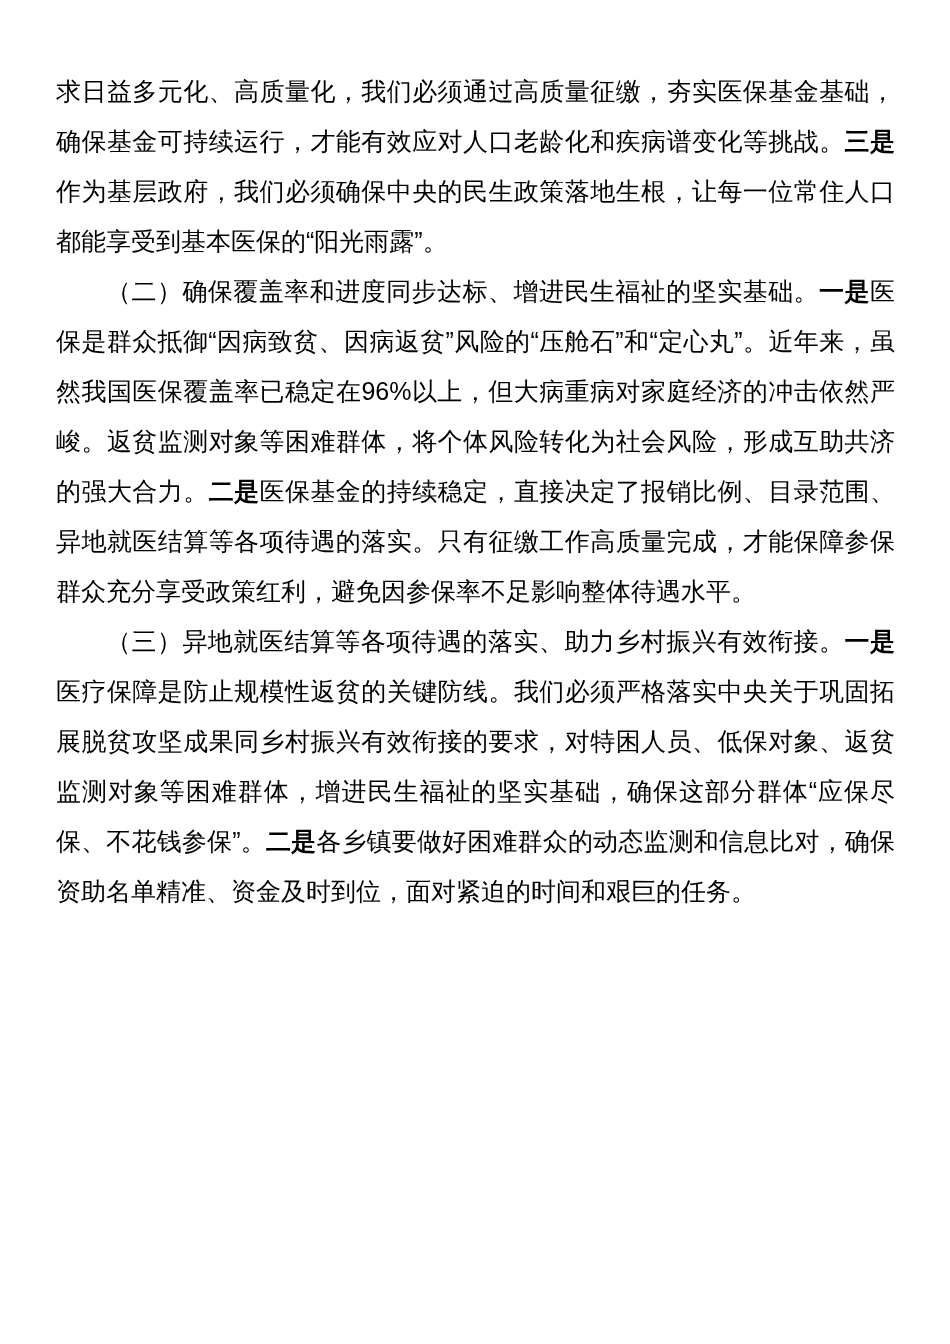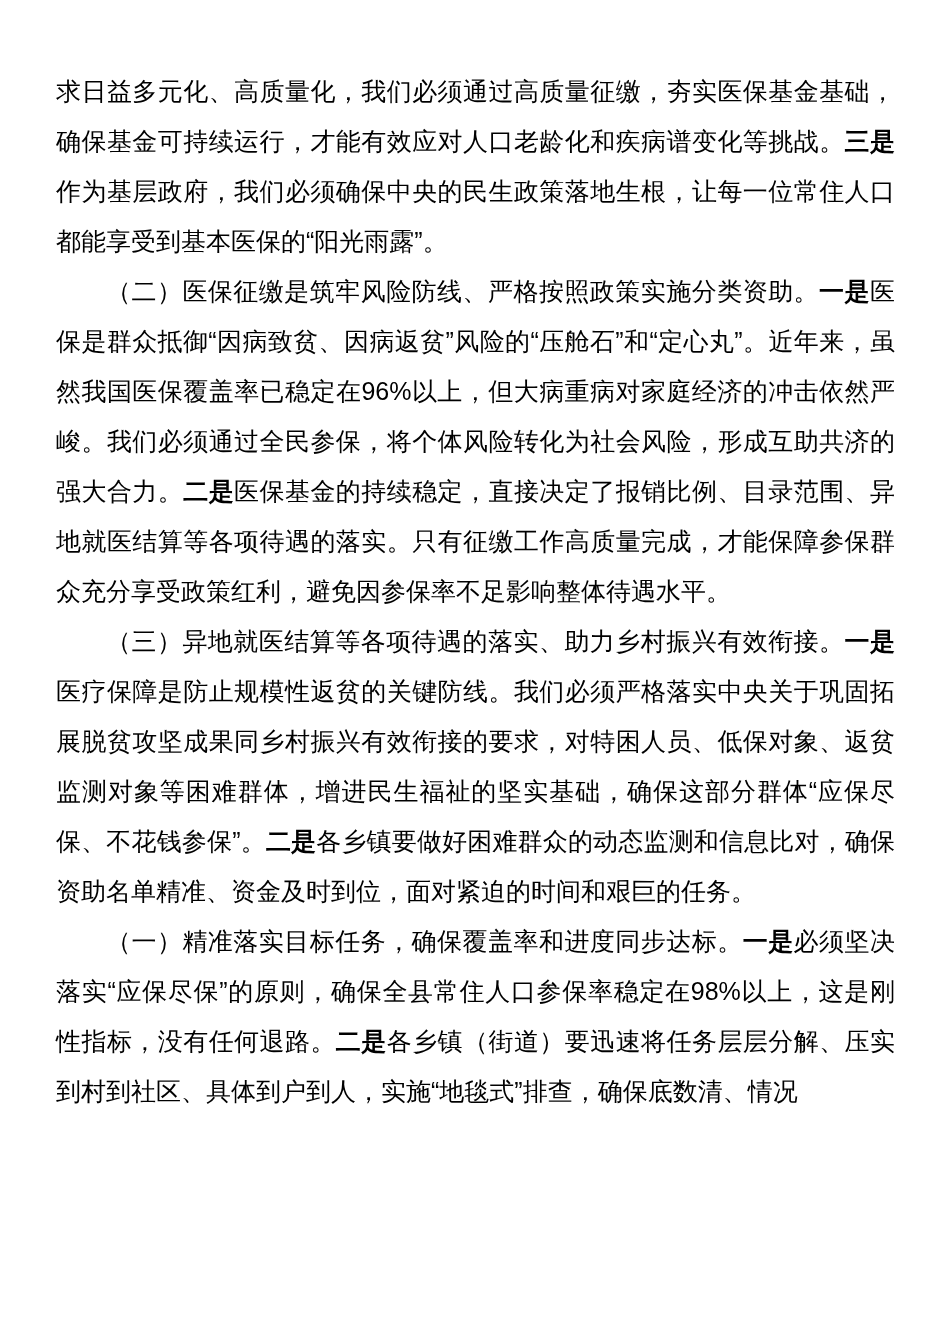--- a/index.html
+++ b/index.html
@@ -33,17 +33,16 @@
   }
   .run { font-weight: normal; }
   .run.bold { font-weight: bold; }
 </style>
 </head>
 <body>
 
 <div class="page">
   <div id="doc-body">
       <p class="para"><span class="run">求日益多元化、高质量化，我们必须通过高质量征缴，夯实医保基金基础，确保基金可持续运行，才能有效应对人口老龄化和疾病谱变化等挑战。</span><span class="run bold">三是</span><span class="run">作为基层政府，我们必须确保中央的民生政策落地生根，让每一位常住人口都能享受到基本医保的“阳光雨露”。</span></p>
-      <p class="para indent"><span class="run">（二）医保征缴是筑牢风险防线、严格按照政策实施分类资助。</span><span class="run bold">一是</span><span class="run">医保是群众抵御“因病致贫、因病返贫”风险的“压舱石”和“定心丸”。近年来，虽然我国医保覆盖率已稳定在96%以上，但大病重病对家庭经济的冲击依然严峻。我们必须通过全民参保，将个体风险转化为社会风险，形成互助共济的强大合力。</span><span class="run bold">二是</span><span class="run">医保基金的持续稳定，直接决定了报销比例、目录范围、异地就医结算等各项待遇的落实。只有征缴工作高质量完成，才能保障参保群众充分享受政策红利，避免因参保率不足影响整体待遇水平。</span></p>
+      <p class="para indent"><span class="run">（二）确保覆盖率和进度同步达标、增进民生福祉的坚实基础。</span><span class="run bold">一是</span><span class="run">医保是群众抵御“因病致贫、因病返贫”风险的“压舱石”和“定心丸”。近年来，虽然我国医保覆盖率已稳定在96%以上，但大病重病对家庭经济的冲击依然严峻。返贫监测对象等困难群体，将个体风险转化为社会风险，形成互助共济的强大合力。</span><span class="run bold">二是</span><span class="run">医保基金的持续稳定，直接决定了报销比例、目录范围、异地就医结算等各项待遇的落实。只有征缴工作高质量完成，才能保障参保群众充分享受政策红利，避免因参保率不足影响整体待遇水平。</span></p>
       <p class="para indent"><span class="run">（三）异地就医结算等各项待遇的落实、助力乡村振兴有效衔接。</span><span class="run bold">一是</span><span class="run">医疗保障是防止规模性返贫的关键防线。我们必须严格落实中央关于巩固拓展脱贫攻坚成果同乡村振兴有效衔接的要求，对特困人员、低保对象、返贫监测对象等困难群体，增进民生福祉的坚实基础，确保这部分群体“应保尽保、不花钱参保”。</span><span class="run bold">二是</span><span class="run">各乡镇要做好困难群众的动态监测和信息比对，确保资助名单精准、资金及时到位，面对紧迫的时间和艰巨的任务。</span></p>
-      <p class="para indent"><span class="run">（一）精准落实目标任务，确保覆盖率和进度同步达标。</span><span class="run bold">一是</span><span class="run">必须坚决落实“应保尽保”的原则，确保全县常住人口参保率稳定在98%以上，这是刚性指标，没有任何退路。</span><span class="run bold">二是</span><span class="run">各乡镇（街道）要迅速将任务层层分解、压实到村到社区、具体到户到人，实施“地毯式”排查，确保底数清、情况</span></p>
     </div>
 </div>
 
 </body></html>

